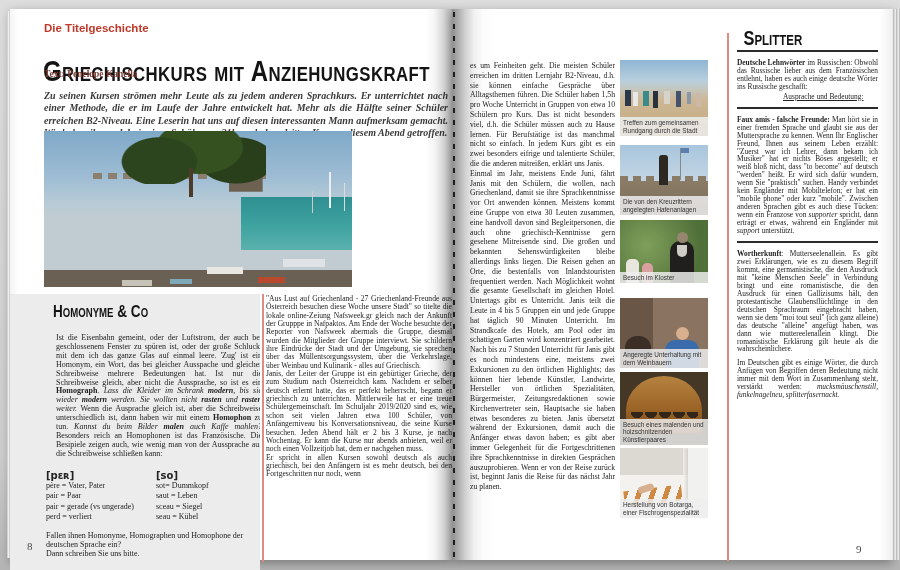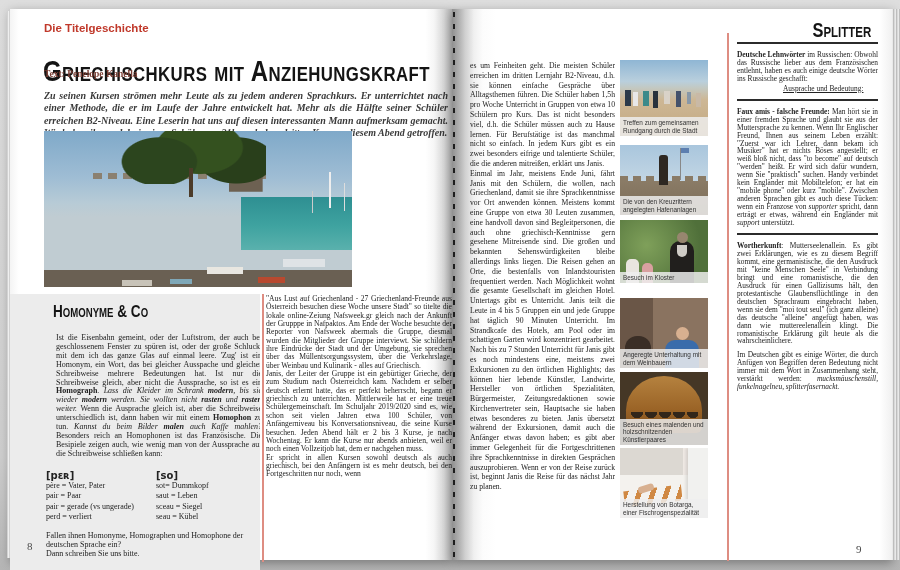--- a/index.html
+++ b/index.html
@@ -133,21 +133,21 @@
   .art6{background:linear-gradient(90deg,#dcd8d2 0 72%,#efe9e4 72% 100%);}
   .table6{position:absolute;left:0;bottom:0;width:78%;height:62%;background:#f4f2ee;}
   .roe{position:absolute;left:4px;bottom:14px;width:58px;height:16px;transform:rotate(-7deg);
     background:repeating-linear-gradient(115deg,rgba(206,131,58,.95) 0 5px,rgba(0,0,0,0) 5px 13px);}
   .hand6{position:absolute;left:18px;bottom:26px;width:16px;height:7px;background:#d8b090;transform:rotate(-18deg);border-radius:3px;}
   .person6{position:absolute;right:0;top:0;width:20px;height:100%;background:#f1f1ef;box-shadow:-2px 0 3px rgba(0,0,0,.12);}
 
   
   .redline-2{left:275px;top:24px;height:528px;}
   .splitter{position:absolute;left:285px;top:18px;width:141px;font-size:7.4px;line-height:7.95px;}
-  .sp-title{text-align:right;font-size:20px;margin:0 0 7px 0;}
+  .sp-title{text-align:left;font-size:20px;margin:8px 0 7px 0;}
   .sp-rule{border:0;border-top:2px solid #2b2b2b;margin:6px 0 7px 0;}
   .sp-sec p{margin:0;}
   .loan-cap{margin:2px 0 4px 46px;text-decoration:underline;}
   .loan{display:grid;grid-template-columns:52px auto;margin-left:2px;line-height:8.6px;}
   .sp-gap{height:6px;}
 
   
   .gutter-l{position:absolute;right:0;top:0;width:18px;height:100%;z-index:4;pointer-events:none;
     background:linear-gradient(90deg,rgba(0,0,0,0),rgba(0,0,0,.16));}
   .gutter-r{position:absolute;left:0;top:0;width:22px;height:100%;z-index:4;pointer-events:none;

